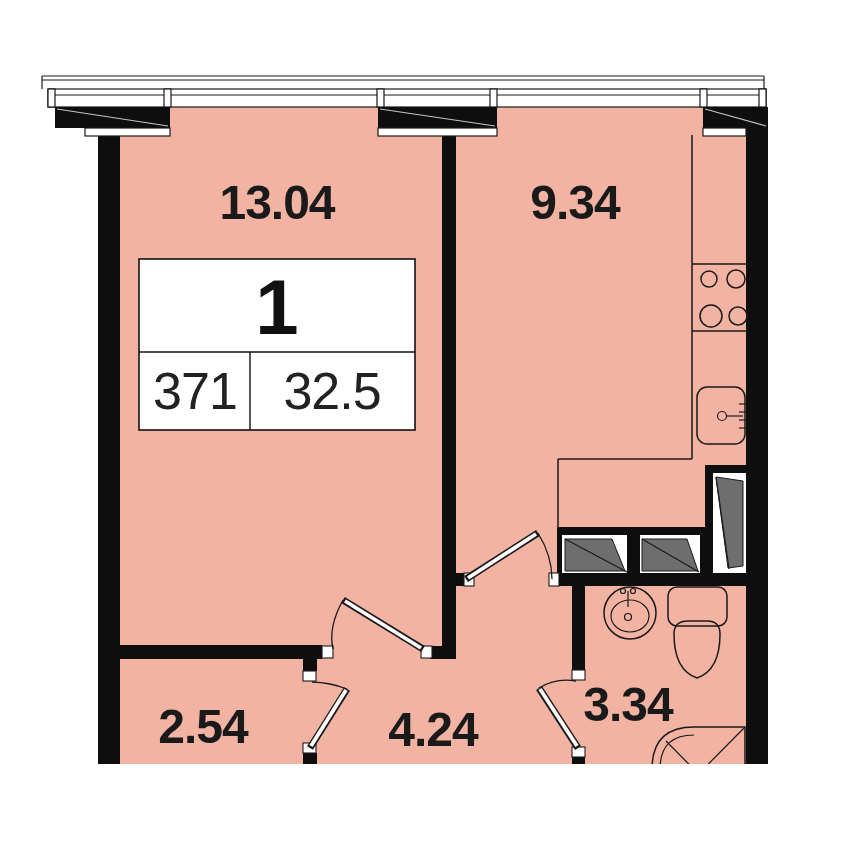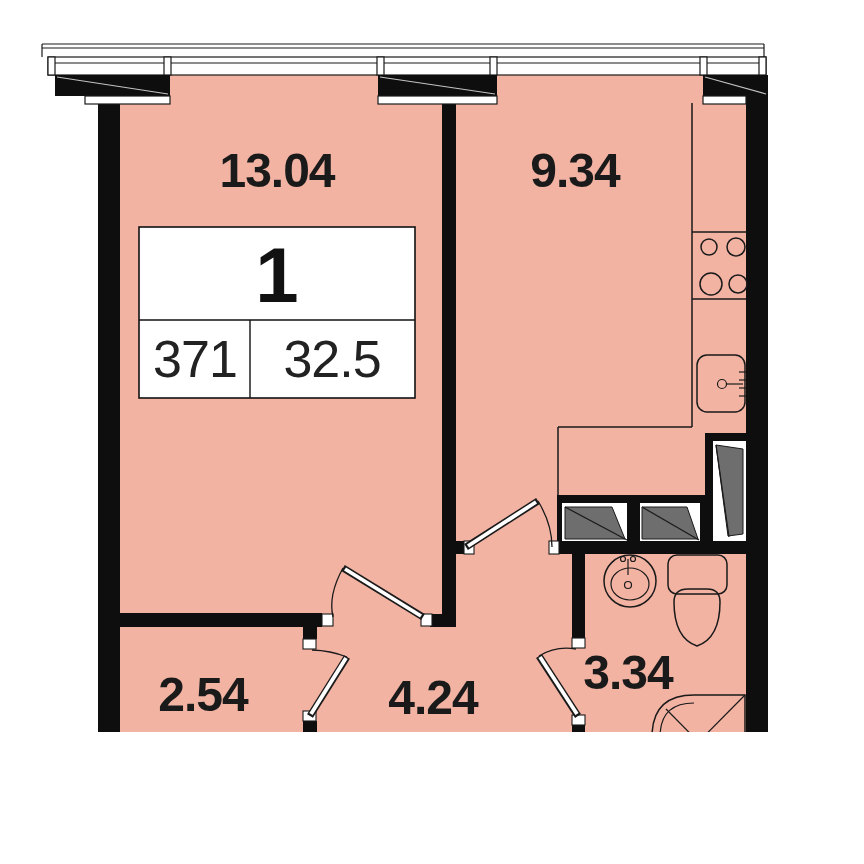--- a/index.html
+++ b/index.html
@@ -1,16 +1,16 @@
 <!DOCTYPE html>
 <html style="--floor: #F2B3A3; --wall: #0E0E0E; --line: #1A1A1A; --hatch: #6E6E6E; --paper: #FFFFFF;"><head>
 <meta charset="utf-8">
 <style>
   html,body{margin:0;padding:0;background:#fff;}
-  .stage{width:864px;height:732px;position:relative;background:var(--paper,#fff);overflow:hidden;}
+  .stage{width:864px;height:732px;position:relative;background:var(--paper,#fff);overflow:hidden;margin-top:32px;}
   svg{display:block;}
   .wall{fill:var(--wall,#0e0e0e);}
   .floor-rect{fill:var(--floor,#F2B3A3);}
   .white-box{fill:#ffffff;stroke:var(--line,#1a1a1a);stroke-width:1.2;}
   .jamb{fill:#ffffff;stroke:var(--line,#1a1a1a);stroke-width:1.1;}
   .tl{stroke:var(--line,#1a1a1a);stroke-width:1.5;fill:none;}
   .tl2{stroke:var(--line,#1a1a1a);stroke-width:1.2;fill:none;}
   .leaf-b{stroke:var(--line,#1a1a1a);stroke-width:7;fill:none;}
   .leaf-w{stroke:#ffffff;stroke-width:3.8;fill:none;}
   .arc{stroke:var(--line,#1a1a1a);stroke-width:1.3;fill:none;}

